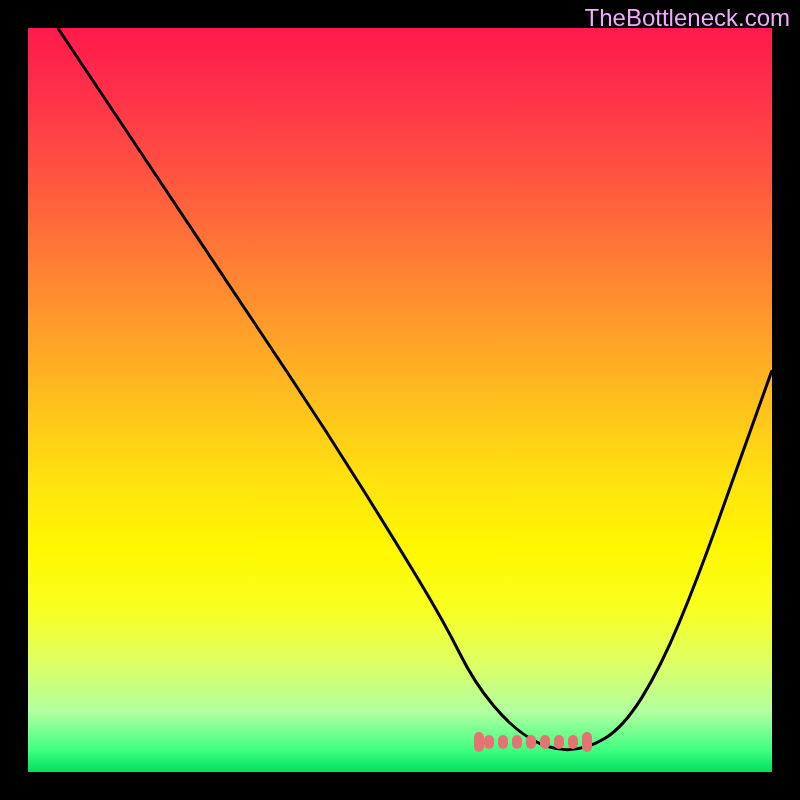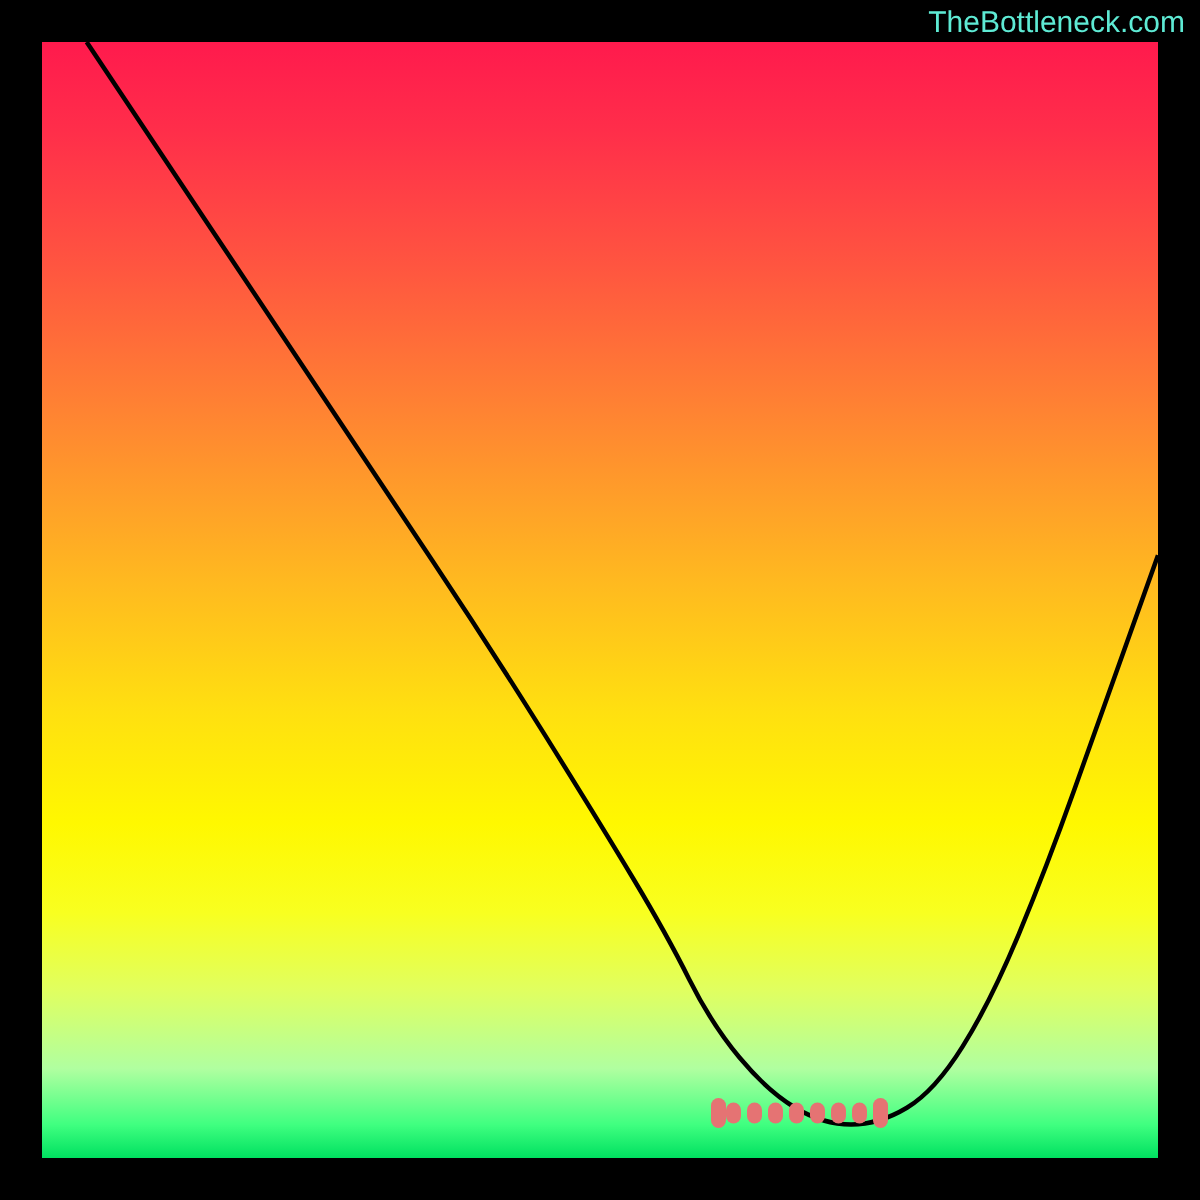--- a/index.html
+++ b/index.html
@@ -7,22 +7,22 @@
     width: 800px;
     height: 800px;
     background: #000;
     position: relative;
     font-family: Arial, sans-serif;
   }
   .watermark {
     position: absolute;
     top: 4px;
     right: 10px;
-    color: #5eead4;
-    font-size: 20px;
+    color: #f0abfc;
+    font-size: 24px;
     font-weight: 500;
     z-index: 10;
   }
   .plot-area {
     position: absolute;
     top: 28px;
     left: 28px;
     width: 744px;
     height: 744px;
     background: linear-gradient(to bottom,

